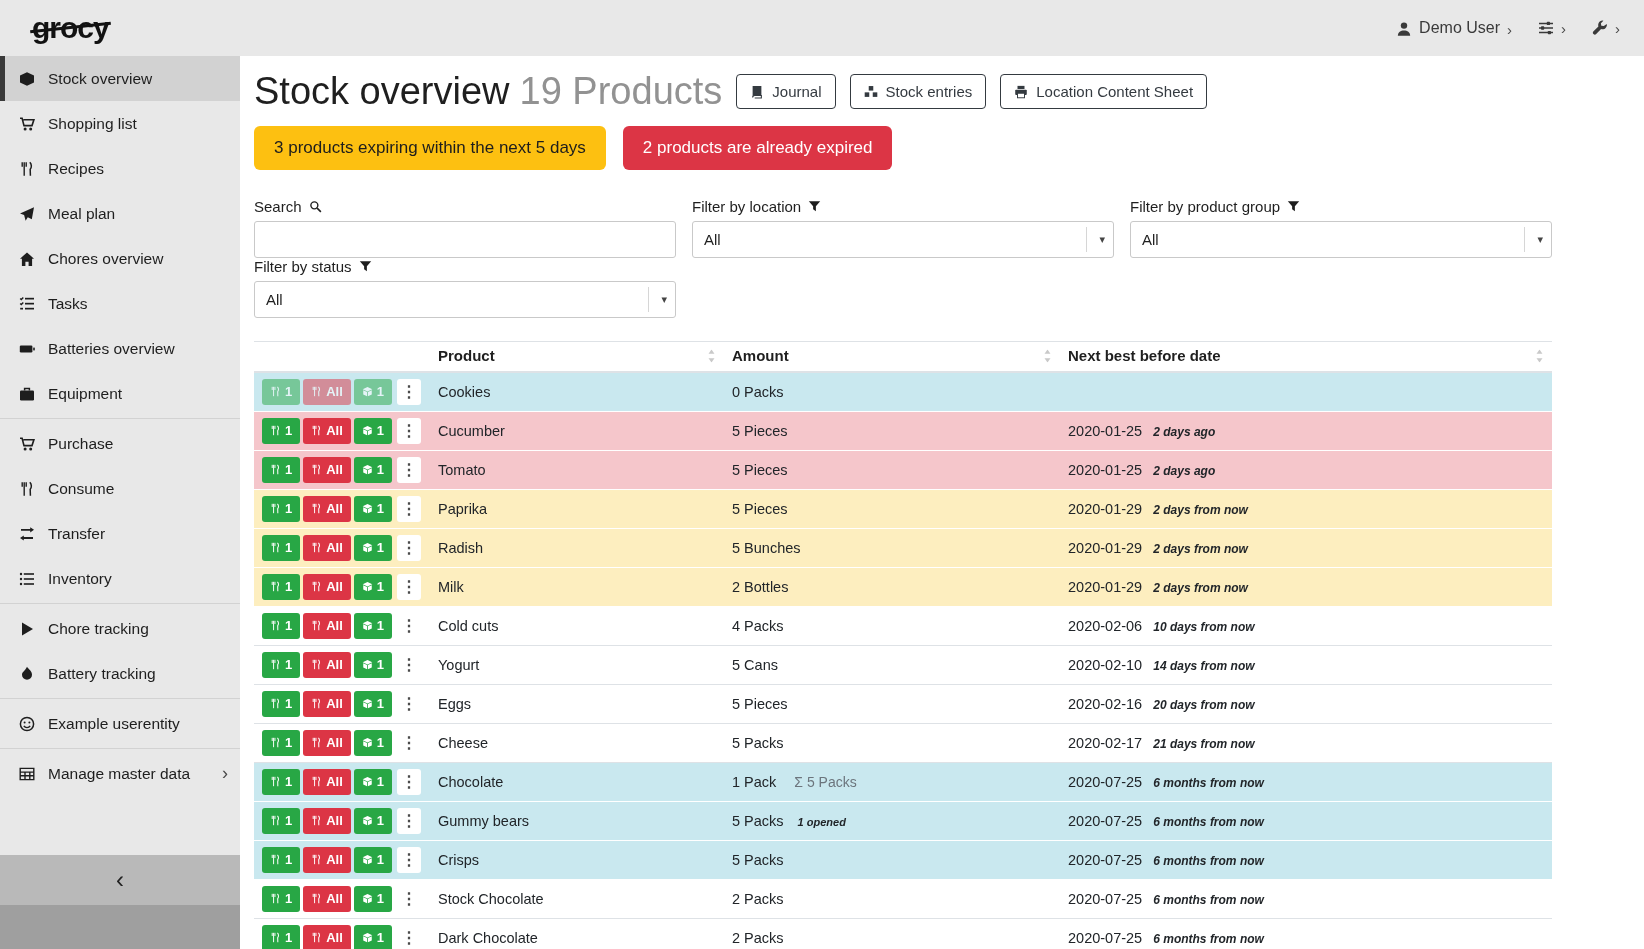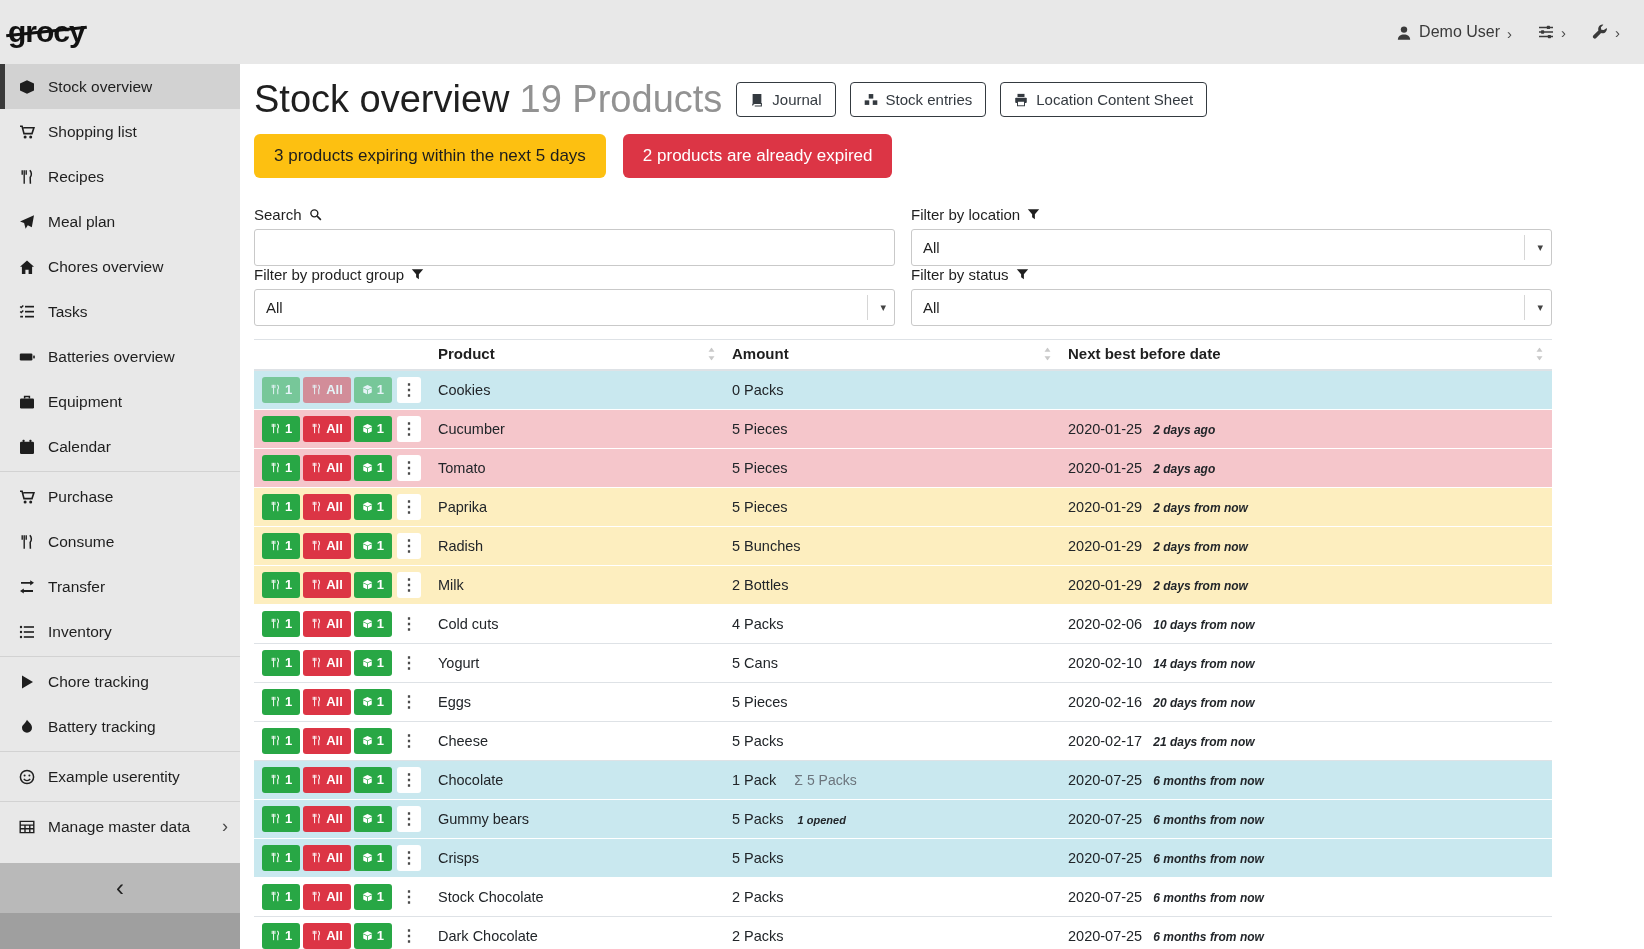--- a/index.html
+++ b/index.html
@@ -1,22 +1,22 @@
 <!DOCTYPE html>
 <html style="--success: #28a745; --danger: #dc3545; --warning: #fdc011; --info: #17a2b8; --row_info: #c9e8ef; --row_danger: #f5c6cb; --row_warning: #fdeebf; --topbar_bg: #e8e8e8; --active_item_bg: #d2d2d2;"><head>
 <meta charset="utf-8">
 <style>
   *{box-sizing:border-box;margin:0;padding:0}
   html,body{width:1644px;height:949px;overflow:hidden;background:#fff;
     font-family:"Liberation Sans",sans-serif;color:#212529}
   button{font-family:"Liberation Sans",sans-serif;cursor:pointer}
 
   
-  .topbar{height:64px;background:var(--topbar_bg,#e8e8e8);display:flex;align-items:center;
-    padding:0 24px 0 8px}
+  .topbar{height:56px;background:var(--topbar_bg,#e8e8e8);display:flex;align-items:center;
+    padding:0 24px 0 32px}
   .logo{font-size:30px;font-weight:bold;letter-spacing:-1px;color:#121212;position:relative;line-height:1}
   .logo::after{content:"";position:absolute;left:-2px;right:-2px;top:13px;height:3px;
     background:#121212;transform:rotate(-6deg)}
   .topbar-right{margin-left:auto;display:flex;align-items:center;gap:26px}
   .tb-group{display:flex;align-items:flex-end;gap:7px;color:#3a3a3a;font-size:16px}
   .chev{font-size:15px;color:#4a4a4a;line-height:1}
 
   
   .layout{display:flex;height:893px}
   .sidebar{width:240px;background:var(--topbar_bg,#e8e8e8);display:flex;flex-direction:column;flex:none}
@@ -38,21 +38,21 @@
   .toolbar{display:flex;gap:14px;margin-left:14px}
   .btn-outline{display:inline-flex;gap:8px;border:1px solid #343a40;color:#343a40;
     background:#fff;border-radius:4px;padding:8px 13px;font-size:15px;white-space:nowrap}
 
   .banners{display:flex;gap:17px;margin:0 0 28px}
   .banner{border:none;border-radius:6px;padding:12px 20px;font-size:17px;font-weight:500;color:#fff;white-space:nowrap}
   .banner.warning{background:var(--warning,#fdc011);color:#1d1d1d}
   .banner.danger{background:var(--danger,#dc3545)}
   .banner.info{background:var(--info,#17a2b8)}
 
-  .filters{display:grid;grid-template-columns:repeat(2,1fr);column-gap:16px;margin-bottom:13px}
+  .filters{display:grid;grid-template-columns:repeat(3,1fr);column-gap:16px;margin-bottom:23px}
   .filter label{display:flex;align-items:center;gap:7px;font-size:15px;color:#1f1f1f;margin-bottom:6px}
   .f-input{width:100%;height:37px;border:1px solid #c9c9c9;border-radius:3px;padding:0 10px;font-size:15px;outline:none}
   .select-wrap{position:relative;width:100%;height:37px;border:1px solid #c9c9c9;border-radius:3px;
     background:#fff;display:flex;align-items:center;padding:0 36px 0 11px;font-size:15px;color:#1f1f1f;cursor:pointer}
   .select-wrap::after{content:"";position:absolute;right:26px;top:5px;bottom:5px;width:1px;background:#d6d6d6}
   .sel-arrow{position:absolute;right:8px;top:50%;transform:translateY(-50%);font-size:11px;color:#444}
 
   
   table{width:100%;border-collapse:collapse}
   thead th{text-align:left;font-size:15px;font-weight:700;color:#1f1f1f;
@@ -195,30 +195,20 @@
         </div>
         <div class="side-item">
           <span class="icon ">
             <svg viewBox="0 0 16 16" fill="currentColor">
               <path d="M5.6 4.4V2.6h4.8v1.8" fill="none" stroke="currentColor" stroke-width="1.5"></path>
               <rect x="1" y="4.4" width="14" height="10" rx="1.2"></rect>
             </svg>
           </span>
           <span>Equipment</span>
         </div>
-        <div class="side-item">
-          <span class="icon ">
-            <svg viewBox="0 0 16 16" fill="currentColor">
-              <rect x="1" y="2.8" width="14" height="12.2" rx="1.2"></rect>
-              <rect x="3.6" y="0.8" width="1.9" height="3.4" rx="0.5"></rect>
-              <rect x="10.5" y="0.8" width="1.9" height="3.4" rx="0.5"></rect>
-            </svg>
-          </span>
-          <span>Calendar</span>
-        </div>
         <div class="side-divider"></div>
         <div class="side-item">
           <span class="icon ">
             <svg viewBox="0 0 16 16" fill="currentColor">
               <path d="M1 2.2h2.1l1.9 7.4h8l1.9-5.9H4.4" fill="none" stroke="currentColor" stroke-width="1.6"></path>
               <circle cx="6.1" cy="13" r="1.5"></circle>
               <circle cx="11.7" cy="13" r="1.5"></circle>
             </svg>
           </span>
           <span>Purchase</span>

